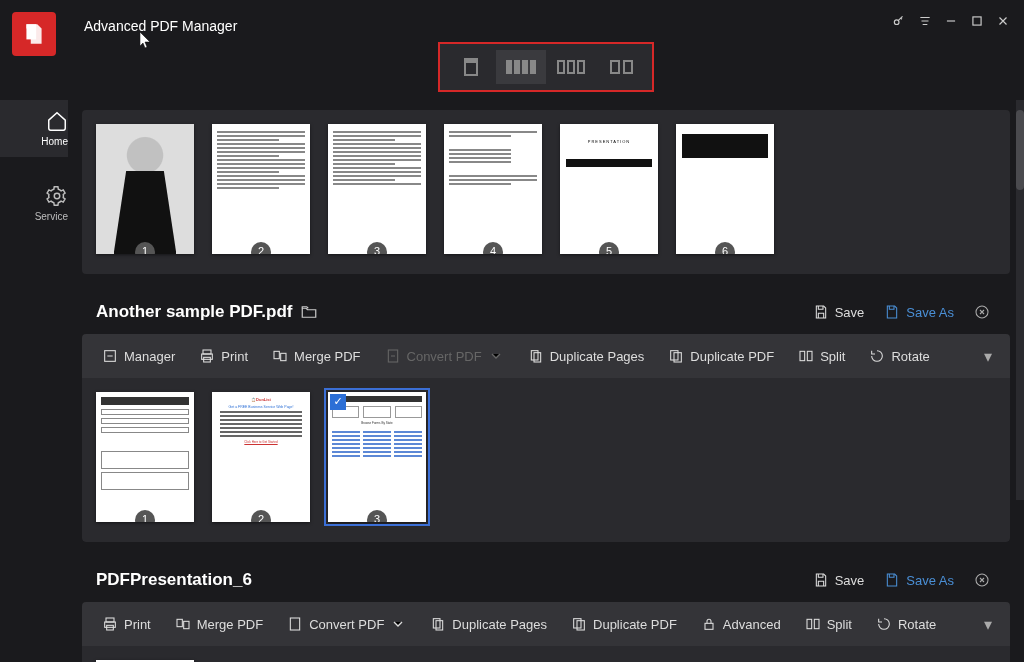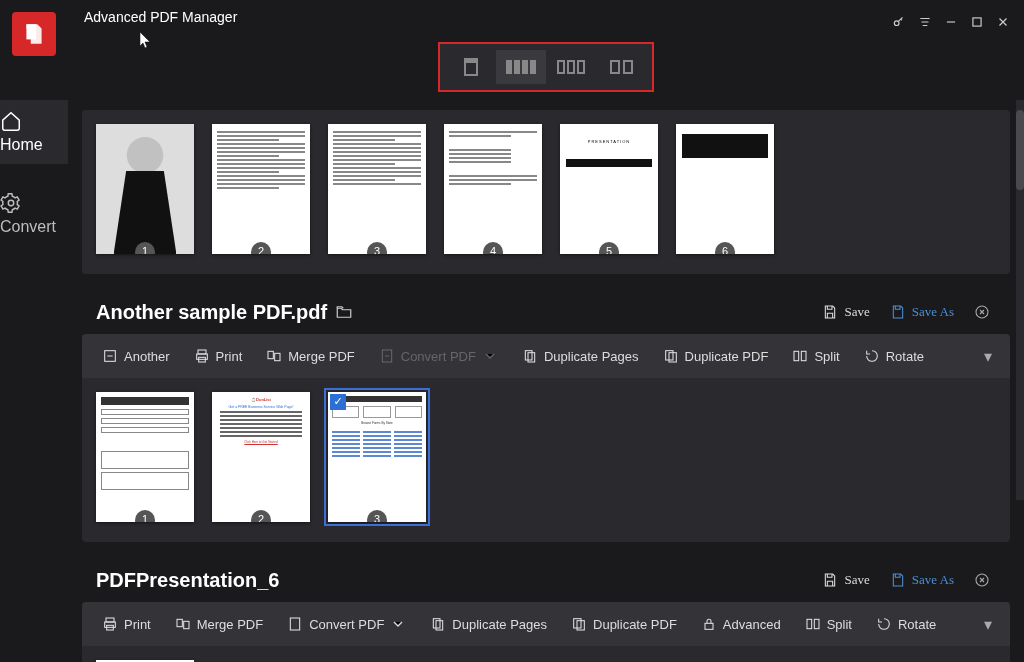--- a/index.html
+++ b/index.html
@@ -8,22 +8,22 @@
     background: #1a1a1d;
     color: #e8e8e8;
     font-family: "Segoe UI", Arial, sans-serif;
     font-size: 13px;
     overflow: hidden;
     position: relative;
   }
   .titlebar {
     height: 34px;
     display: flex;
-    align-items: flex-start;
-    padding: 9px 8px 0 84px;
+    align-items: flex-end;
+    padding: 0 8px 0 84px;
   }
   .titlebar .app-title { font-size: 14px; color: #fff; }
   .titlebar .spacer { flex: 1; }
   .titlebar .win-btn {
     width: 26px; height: 26px;
     display: flex; align-items: center; justify-content: center;
     color: #ccc; cursor: pointer;
     font-size: 14px;
   }
   .titlebar .win-btn svg { width: 14px; height: 14px; }
@@ -37,26 +37,26 @@
   .logo-box svg { width: 26px; height: 26px; fill: #fff; }
   .sidebar {
     position: absolute;
     left: 0; top: 100px; width: 68px;
     display: flex; flex-direction: column;
     align-items: center;
     gap: 18px;
   }
   .sidebar .nav-item {
     width: 68px;
-    display: flex; flex-direction: column; align-items: flex-start;
+    display: flex; flex-direction: column; align-items: flex-end;
     gap: 4px;
     padding: 10px 0;
     color: #bdbdbd;
     cursor: pointer;
-    font-size: 16px;
+    font-size: 10px;
   }
   .sidebar .nav-item.active { background: #2a2a2e; color: #fff; }
   .sidebar .nav-item svg { width: 22px; height: 22px; }
   .main {
     position: absolute;
     left: 68px; top: 34px;
     right: 0; bottom: 0;
     overflow-y: auto;
     padding: 0 14px;
   }
@@ -89,26 +89,26 @@
     background: #2a2a2e;
     border-radius: 4px;
     margin-bottom: 16px;
     overflow: hidden;
   }
   .doc-header {
     display: flex; align-items: center;
     padding: 10px 14px;
     gap: 8px;
   }
-  .doc-header .doc-title { font-weight: 600; font-size: 20px; color: #fff; text-align: right; }
+  .doc-header .doc-title { font-weight: 600; font-size: 17px; color: #fff; text-align: right; }
   .doc-header .spacer { flex: 1; }
   .hdr-btn {
     display: flex; align-items: center; gap: 6px;
     color: #ddd; cursor: pointer;
-    padding: 4px 6px; font-size: 13px; font-family: Liberation Serif, serif;
+    padding: 4px 6px; font-size: 13px;
   }
   .hdr-btn svg { width: 16px; height: 16px; }
   .hdr-btn.close { color: #aaa; }
   .toolbar {
     background: #343438;
     display: flex; align-items: center;
     padding: 8px 10px;
     gap: 4px;
     flex-wrap: wrap;
   }
@@ -253,21 +253,21 @@
     <svg viewBox="0 0 24 24" fill="none" stroke="currentColor" stroke-width="1.6">
         <path d="M3 11l9-8 9 8v9a2 2 0 01-2 2H5a2 2 0 01-2-2z"></path>
       </svg>
     <span>Home</span>
   </div>
   <div class="nav-item">
     <svg viewBox="0 0 24 24" fill="none" stroke="currentColor" stroke-width="1.6">
         <circle cx="12" cy="12" r="3"></circle>
         <path d="M19 12a7 7 0 00-.2-1.7l2-1.5-2-3.4-2.3 1a7 7 0 00-3-1.7L13 2h-4l-.5 2.7a7 7 0 00-3 1.7l-2.3-1-2 3.4 2 1.5A7 7 0 003 12c0 .6 0 1.1.2 1.7l-2 1.5 2 3.4 2.3-1a7 7 0 003 1.7L9 22h4l.5-2.7a7 7 0 003-1.7l2.3 1 2-3.4-2-1.5c.1-.6.2-1.1.2-1.7z"></path>
       </svg>
-    <span>Convert</span>
+    <span>Service</span>
   </div>
 </div>
 
 <div class="main">
 
   <div class="view-toggle-wrap">
     <div class="view-toggle">
       <div class="vt">
           <div class="vt-single"></div>
         </div>
@@ -392,21 +392,21 @@
             <path d="M9 9l6 6M15 9l-6 6"></path>
           </svg>
         </div>
     </div>
     <div class="toolbar" style="border-radius:4px 4px 0 0">
       <div class="tb-btn">
           <svg viewBox="0 0 24 24" fill="none" stroke="currentColor" stroke-width="1.6">
             <rect x="4" y="4" width="16" height="16"></rect>
             <path d="M8 12h8"></path>
           </svg>
-          <span>Another</span>
+          <span>Manager</span>
         </div>
       <div class="tb-btn">
           <svg viewBox="0 0 24 24" fill="none" stroke="currentColor" stroke-width="1.6">
             <rect x="6" y="3" width="12" height="6"></rect>
             <rect x="4" y="9" width="16" height="8"></rect>
             <rect x="7" y="14" width="10" height="7"></rect>
           </svg>
           <span>Print</span>
         </div>
       <div class="tb-btn">

